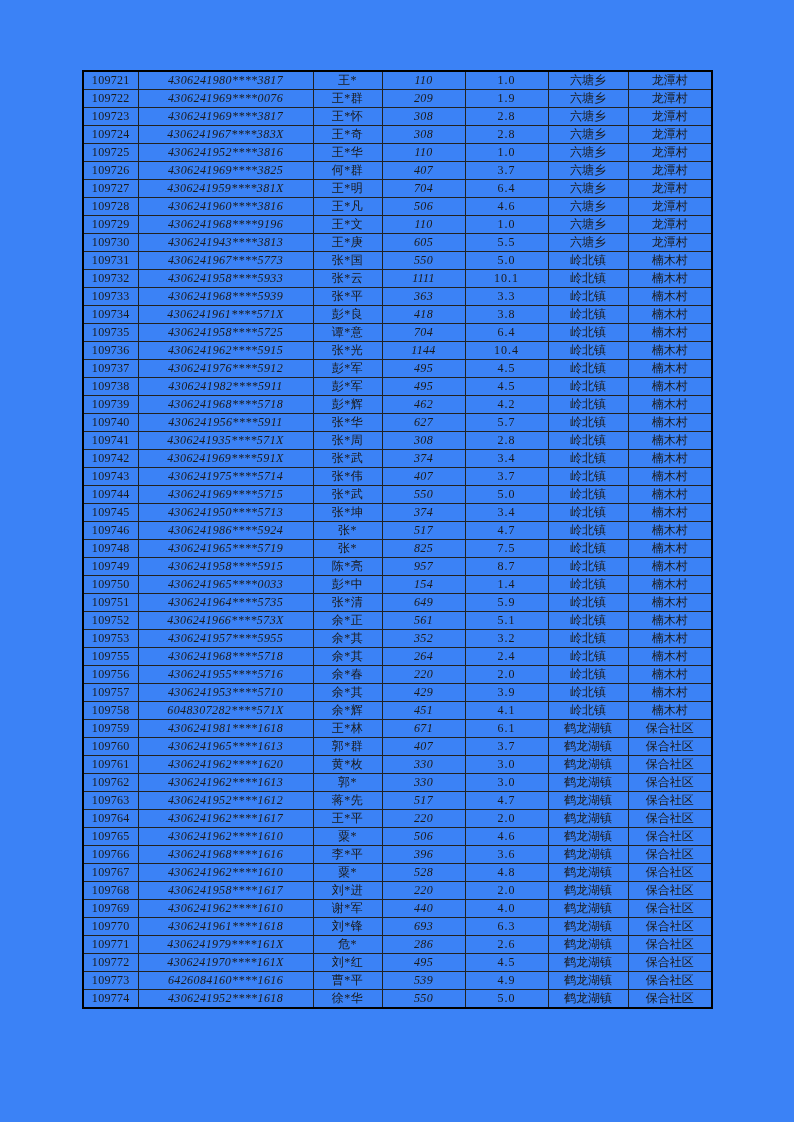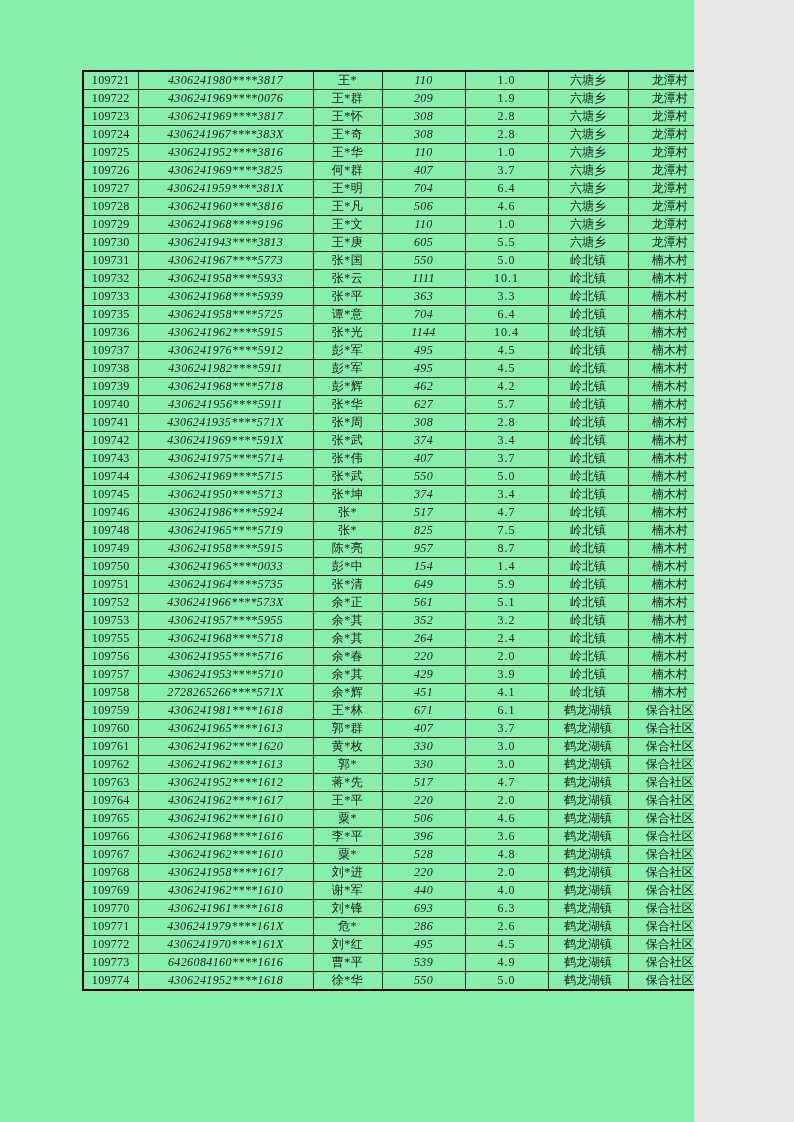--- a/index.html
+++ b/index.html
@@ -7,23 +7,23 @@
     padding: 0;
   }
   body {
     width: 794px;
     height: 1122px;
     background: #e8e8e8;
     font-family: "Liberation Serif", "DejaVu Serif", serif;
   }
   .page {
     position: relative;
-    width: 694px;
+    width: 794px;
     height: 1122px;
-    background: #86efac;
+    background: #3b82f6;
     overflow: hidden;
   }
   table.records {
     position: absolute;
     left: 82px;
     top: 70px;
     width: 629px;
     border-collapse: collapse;
     table-layout: fixed;
     border: 2px solid #000000;
@@ -172,20 +172,29 @@
         <tr>
     <td class="c-serial">109733</td>
     <td class="c-id">4306241968****5939</td>
     <td class="c-name">张*平</td>
     <td class="c-amount">363</td>
     <td class="c-rate">3.3</td>
     <td class="c-town">岭北镇</td>
     <td class="c-village">楠木村</td>
   </tr>
         <tr>
+    <td class="c-serial">109734</td>
+    <td class="c-id">4306241961****571X</td>
+    <td class="c-name">彭*良</td>
+    <td class="c-amount">418</td>
+    <td class="c-rate">3.8</td>
+    <td class="c-town">岭北镇</td>
+    <td class="c-village">楠木村</td>
+  </tr>
+        <tr>
     <td class="c-serial">109735</td>
     <td class="c-id">4306241958****5725</td>
     <td class="c-name">谭*意</td>
     <td class="c-amount">704</td>
     <td class="c-rate">6.4</td>
     <td class="c-town">岭北镇</td>
     <td class="c-village">楠木村</td>
   </tr>
         <tr>
     <td class="c-serial">109736</td>
@@ -362,21 +371,21 @@
     <td class="c-serial">109757</td>
     <td class="c-id">4306241953****5710</td>
     <td class="c-name">余*其</td>
     <td class="c-amount">429</td>
     <td class="c-rate">3.9</td>
     <td class="c-town">岭北镇</td>
     <td class="c-village">楠木村</td>
   </tr>
         <tr>
     <td class="c-serial">109758</td>
-    <td class="c-id">2728265266****571X</td>
+    <td class="c-id">6048307282****571X</td>
     <td class="c-name">余*辉</td>
     <td class="c-amount">451</td>
     <td class="c-rate">4.1</td>
     <td class="c-town">岭北镇</td>
     <td class="c-village">楠木村</td>
   </tr>
         <tr>
     <td class="c-serial">109759</td>
     <td class="c-id">4306241981****1618</td>
     <td class="c-name">王*林</td>

